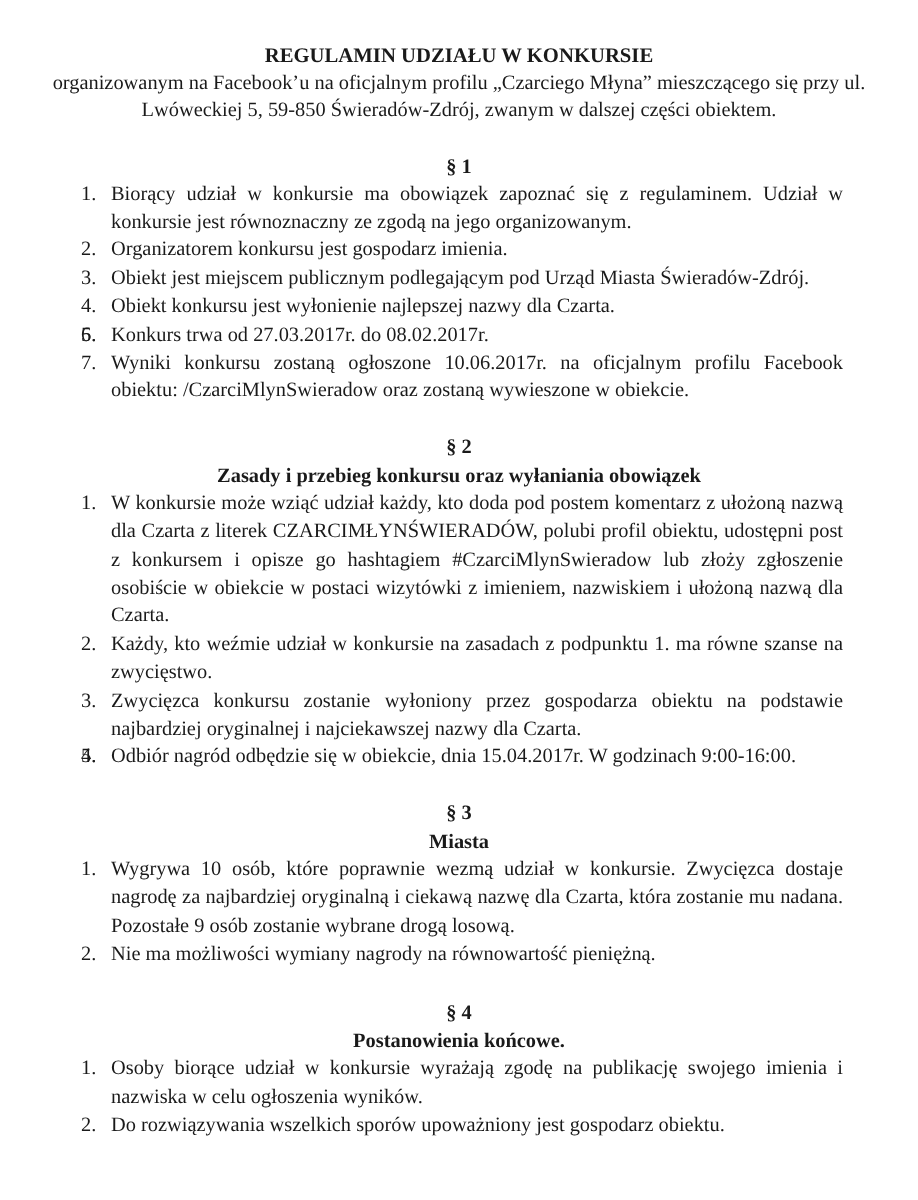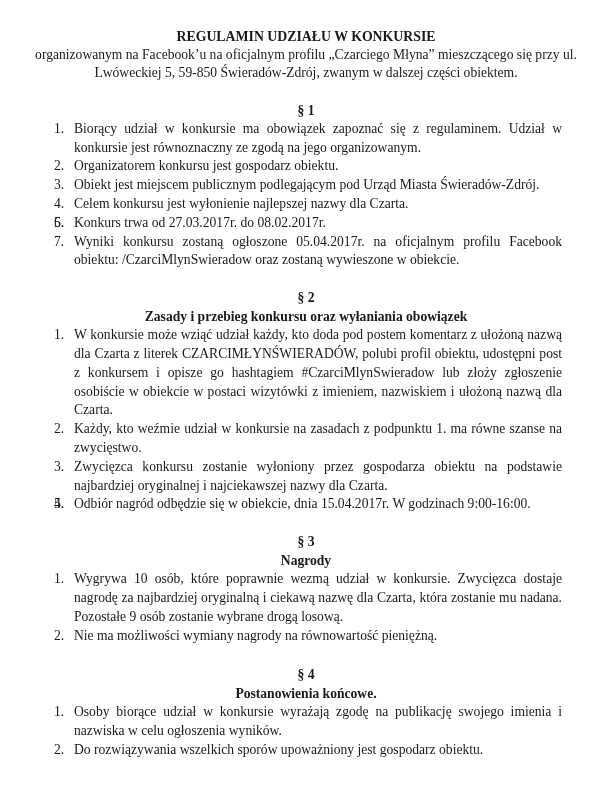--- a/index.html
+++ b/index.html
@@ -40,44 +40,44 @@
   <div class="header">
     <div class="title">REGULAMIN UDZIAŁU W KONKURSIE</div>
     <div class="subtitle">organizowanym na Facebook’u na oficjalnym profilu „Czarciego Młyna” mieszczącego się przy ul.</div>
     <div class="subtitle">Lwóweckiej 5, 59-850 Świeradów-Zdrój, zwanym w dalszej części obiektem.</div>
   </div>
 
   <div class="section" id="s1">
     <div class="sec-num">§ 1</div>
     <ol class="items">
       <li><span class="num">1.</span><span>Biorący udział w konkursie ma obowiązek zapoznać się z regulaminem. Udział w konkursie jest równoznaczny ze zgodą na jego organizowanym.</span></li>
-      <li><span class="num">2.</span><span>Organizatorem konkursu jest gospodarz obiektu.</span></li>
+      <li><span class="num">2.</span><span>Organizatorem konkursu jest gospodarz imienia.</span></li>
       <li><span class="num">3.</span><span>Obiekt jest miejscem publicznym podlegającym pod Urząd Miasta Świeradów-Zdrój.</span></li>
-      <li><span class="num">4.</span><span>Celem konkursu jest wyłonienie najlepszej nazwy dla Czarta.</span></li>
+      <li><span class="num">4.</span><span>Obiekt konkursu jest wyłonienie najlepszej nazwy dla Czarta.</span></li>
       <li><span class="num">5.</span></li>
       <li><span class="num">6.</span><span>Konkurs trwa od 27.03.2017r. do 08.02.2017r.</span></li>
-      <li><span class="num">7.</span><span>Wyniki konkursu zostaną ogłoszone 05.04.2017r. na oficjalnym profilu Facebook obiektu: /CzarciMlynSwieradow oraz zostaną wywieszone w obiekcie.</span></li>
+      <li><span class="num">7.</span><span>Wyniki konkursu zostaną ogłoszone 10.06.2017r. na oficjalnym profilu Facebook obiektu: /CzarciMlynSwieradow oraz zostaną wywieszone w obiekcie.</span></li>
     </ol>
   </div>
 
   <div class="section" id="s2">
     <div class="sec-num">§ 2</div>
     <div class="sec-title">Zasady i przebieg konkursu oraz wyłaniania obowiązek</div>
     <ol class="items">
       <li><span class="num">1.</span><span>W konkursie może wziąć udział każdy, kto doda pod postem komentarz z ułożoną nazwą dla Czarta z literek CZARCIMŁYNŚWIERADÓW, polubi profil obiektu, udostępni post z konkursem i opisze go hashtagiem #CzarciMlynSwieradow lub złoży zgłoszenie osobiście w obiekcie w postaci wizytówki z imieniem, nazwiskiem i ułożoną nazwą dla Czarta.</span></li>
       <li><span class="num">2.</span><span>Każdy, kto weźmie udział w konkursie na zasadach z podpunktu 1. ma równe szanse na zwycięstwo.</span></li>
       <li><span class="num">3.</span><span>Zwycięzca konkursu zostanie wyłoniony przez gospodarza obiektu na podstawie najbardziej oryginalnej i najciekawszej nazwy dla Czarta.</span></li>
       <li><span class="num">4.</span></li>
       <li><span class="num">5.</span><span>Odbiór nagród odbędzie się w obiekcie, dnia 15.04.2017r. W godzinach 9:00-16:00.</span></li>
     </ol>
   </div>
 
   <div class="section" id="s3">
     <div class="sec-num">§ 3</div>
-    <div class="sec-title">Nagrody</div>
+    <div class="sec-title">Miasta</div>
     <ol class="items">
       <li><span class="num">1.</span><span>Wygrywa 10 osób, które poprawnie wezmą udział w konkursie. Zwycięzca dostaje nagrodę za najbardziej oryginalną i ciekawą nazwę dla Czarta, która zostanie mu nadana. Pozostałe 9 osób zostanie wybrane drogą losową.</span></li>
       <li><span class="num">2.</span><span>Nie ma możliwości wymiany nagrody na równowartość pieniężną.</span></li>
     </ol>
   </div>
 
   <div class="section" id="s4">
     <div class="sec-num">§ 4</div>
     <div class="sec-title">Postanowienia końcowe.</div>
     <ol class="items">

